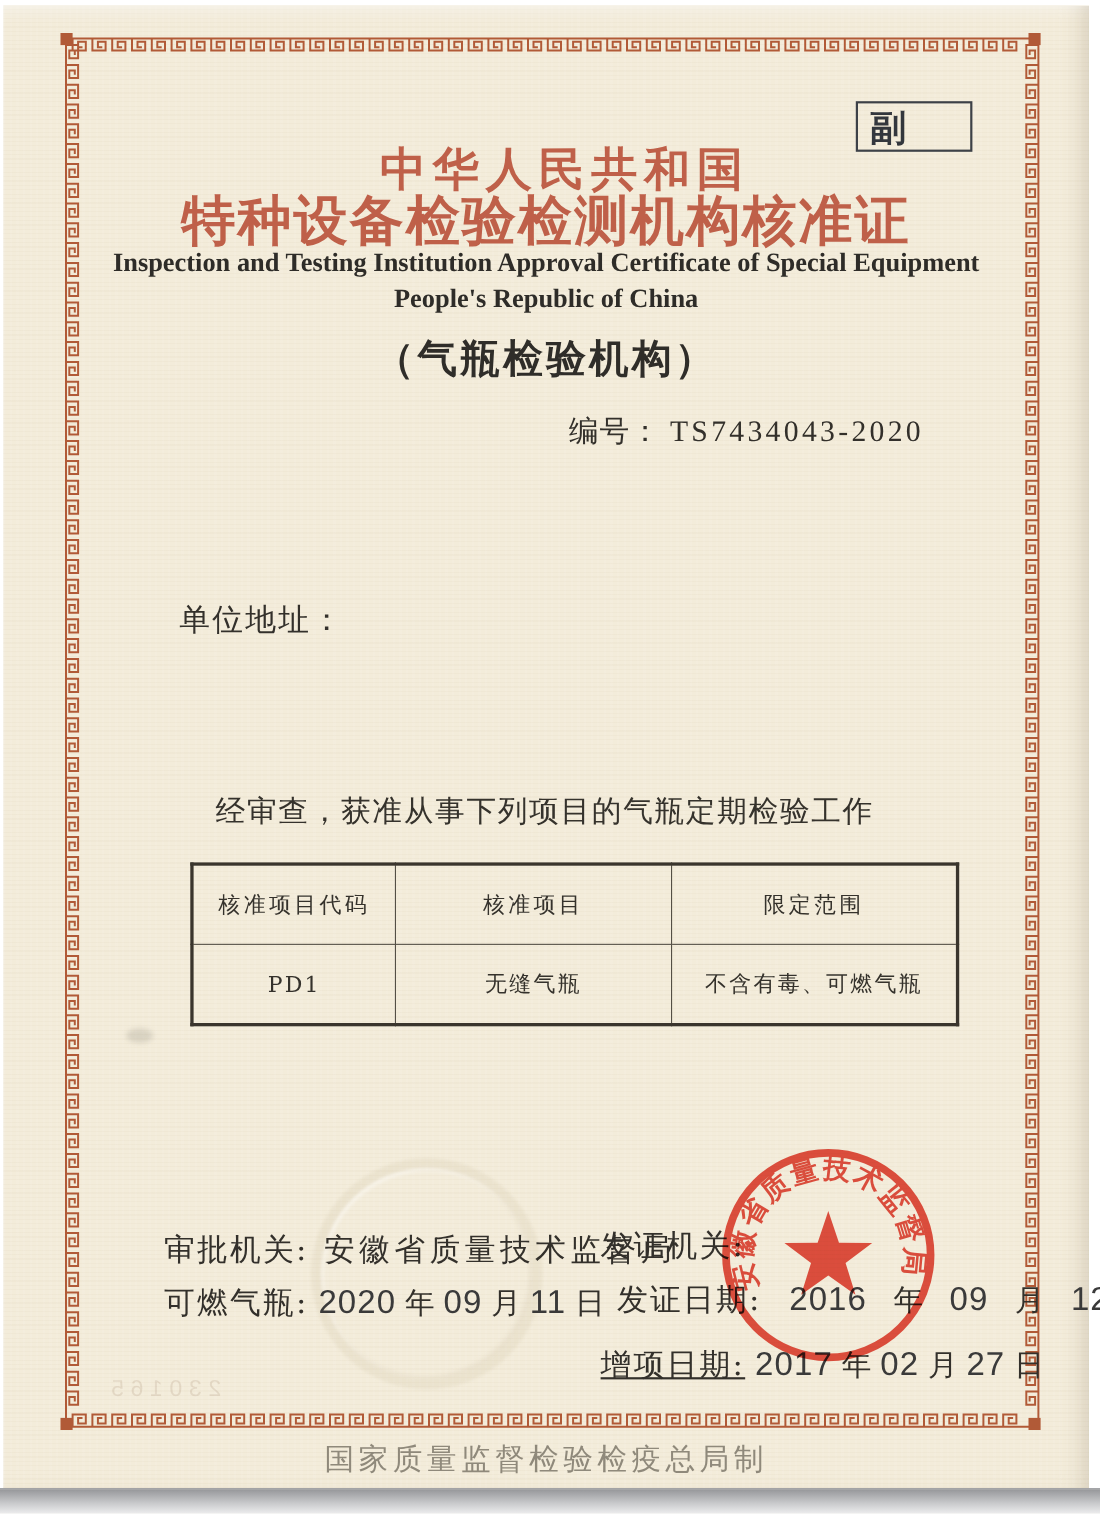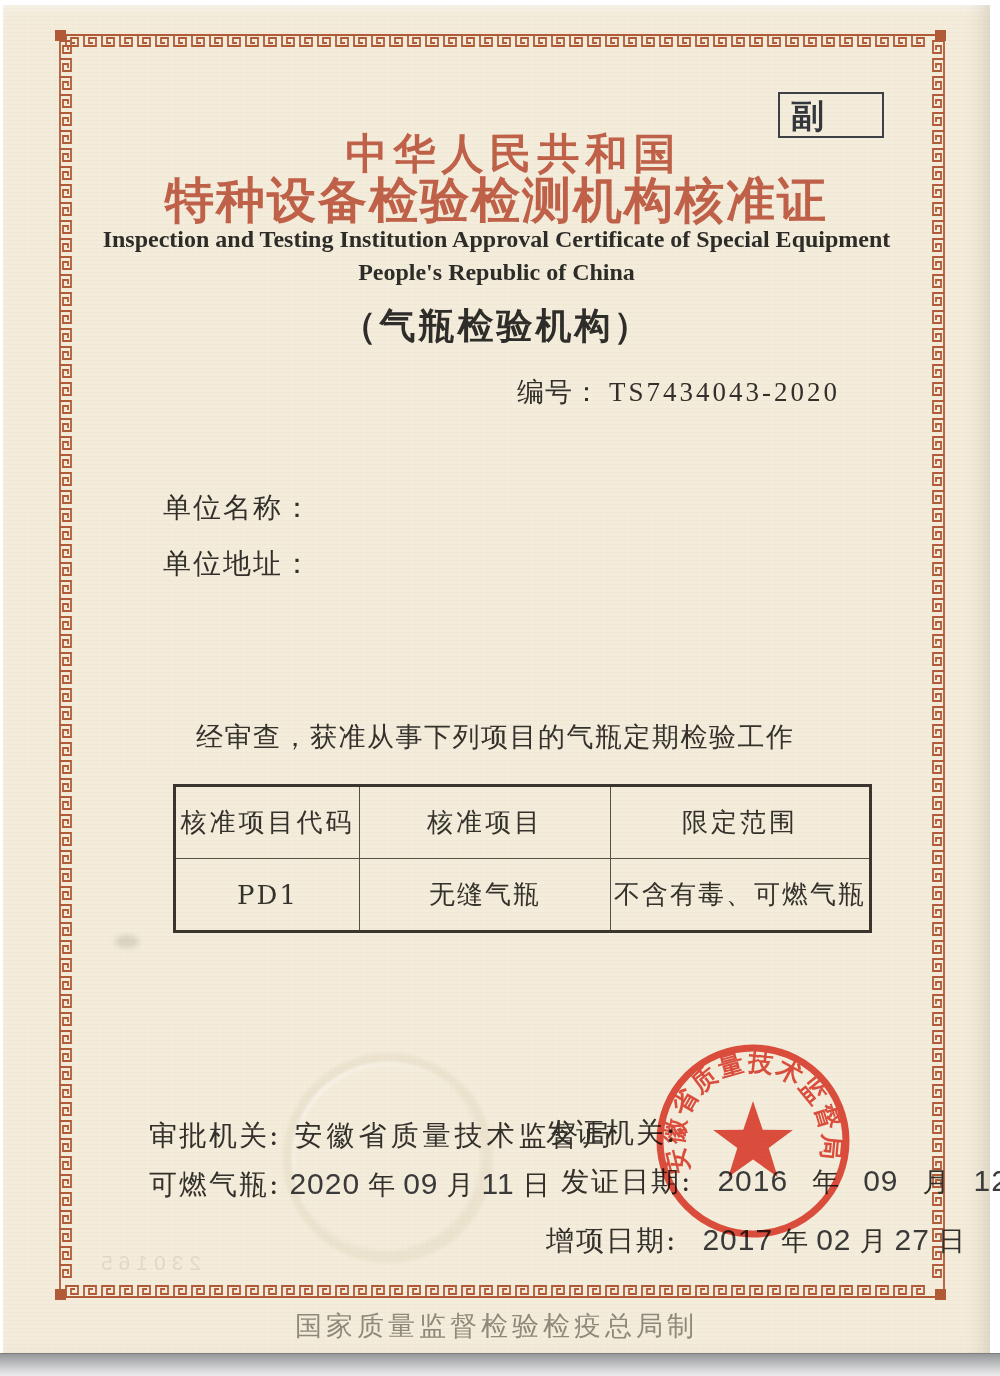--- a/index.html
+++ b/index.html
@@ -32,21 +32,21 @@
   .inst-type{top:297px;font-size:36px;font-weight:600;color:#2f2d29;letter-spacing:3px;}
   .cert-no{position:absolute;top:369px;right:150px;font-size:27px;color:#33302b;letter-spacing:1px;}
   .cert-no .val{font-family:"Liberation Serif","DejaVu Serif",serif;letter-spacing:3px;margin-left:8px;}
   .frow{position:absolute;display:flex;align-items:baseline;font-size:28px;color:#33302b;white-space:nowrap;}
   .flabel{letter-spacing:2px;margin-right:14px;}
   .fvalue{letter-spacing:4px;}
   .intro{position:absolute;left:193px;top:714px;font-size:27px;color:#35322c;letter-spacing:1.5px;}
   .scope-table{
     position:absolute;left:170px;top:779px;width:685px;
     border-collapse:collapse;table-layout:fixed;text-align:center;
-    font-size:26px;color:#35322c;border:3px solid #3a352d;
+    font-size:20px;color:#35322c;border:3px solid #3a352d;
   }
   .scope-table th,.scope-table td{border:1.6px solid #544f45;font-weight:normal;height:69px;vertical-align:middle;}
   .scope-table th{letter-spacing:3px;}
   .scope-table td{letter-spacing:2px;}
   .c1{width:181px;}.c2{width:248px;}.c3{width:256px;}
   .num{font-family:"Liberation Sans","DejaVu Sans",sans-serif;font-size:30px;color:#3a3a3a;letter-spacing:1px;margin:0 5px;}
   .unit{font-size:27px;margin:0 3px;}
   .footer-note{top:1303px;font-size:27px;color:#8f897b;letter-spacing:4px;}
   .seal{position:absolute;left:638px;top:1024px;width:224px;height:224px;opacity:.88;mix-blend-mode:multiply;z-index:6;}
   .emboss-ghost{
@@ -82,21 +82,20 @@
   <h2 class="ctr subtitle-cn z2">特种设备检验检测机构核准证</h2>
   <div class="ctr eng eng1 z2">Inspection and Testing Institution Approval Certificate of Special Equipment</div>
   <div class="ctr eng eng2 z2">People's Republic of China</div>
   <div class="ctr inst-type z2">（气瓶检验机构）</div>
 
   <div class="cert-no z2">
     <span>编号：</span><span class="val">TS7434043-2020</span>
   </div>
 
   <div class="frow z2" style="left:160px;top:484px;">
-    <span class="flabel">单位名称：</span>
   </div>
   <div class="frow z2" style="left:160px;top:540px;">
     <span class="flabel">单位地址：</span>
   </div>
 
   <div class="intro z2">经审查，获准从事下列项目的气瓶定期检验工作</div>
 
   <table class="scope-table z2">
     <tbody>
         <tr>
@@ -135,21 +134,21 @@
     <span class="flabel" style="margin-right:4px;">发证日期:</span>
     <span class="num">2016</span>
     <span class="unit">年</span>
     <span class="num">09</span>
     <span class="unit">月</span>
     <span class="num">12</span>
     <span class="unit">日</span>
   </div>
 
   <div class="frow z2" style="left:543px;top:1217px;">
-    <span class="flabel" style="margin-right:20px;">增项日期:</span>
+    <span class="flabel" style="margin-right:4px;text-decoration:underline;">增项日期:</span>
     <span class="num">2017</span>
     <span class="unit">年</span>
     <span class="num">02</span>
     <span class="unit">月</span>
     <span class="num">27</span>
     <span class="unit">日</span>
   </div>
 
   <div class="ctr footer-note">国家质量监督检验检疫总局制</div>
 

